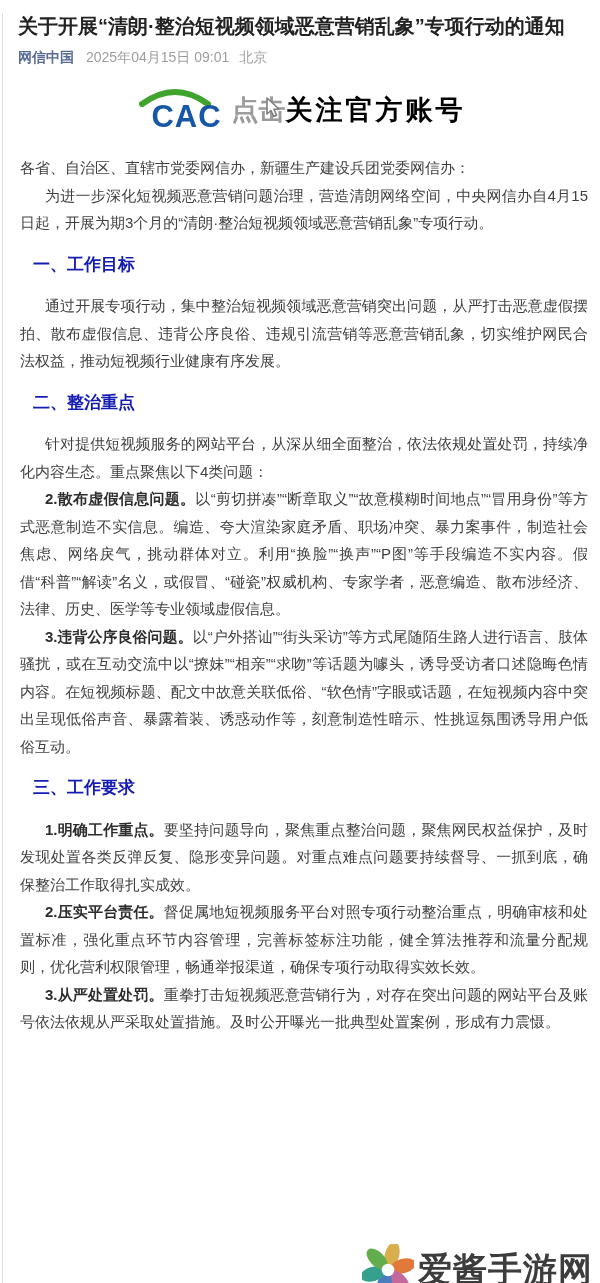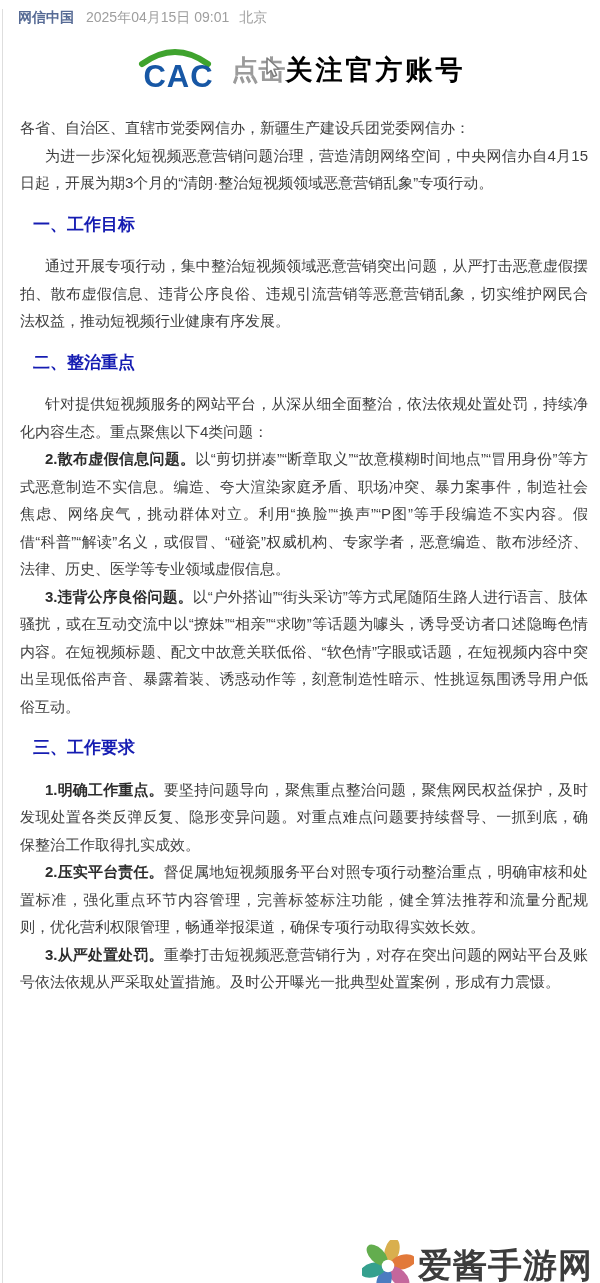--- a/index.html
+++ b/index.html
@@ -11,21 +11,21 @@
   
   .title { margin:13px 18px 0 18px; font-size:20px; line-height:27px; font-weight:bold; color:#222; }
   .meta { margin:9px 18px 0 18px; font-size:14px; }
   .meta .source { color:#576b95; font-weight:bold; margin-right:12px; cursor:pointer;margin-top:26px; }
   .meta .date { color:#9e9e9e; margin-right:10px; }
   .meta .loc { color:#9e9e9e; }
 
   
   .banner { margin-top:20px; height:46px; display:flex; align-items:center; justify-content:center; gap:17px; cursor:pointer; }
   .cac-logo { position:relative; width:80px; height:44px; flex:0 0 auto; }
-  .cac-text { position:absolute; left:4px; bottom:0; width:100%; text-align:center;
+  .cac-text { position:absolute; left:12px; bottom:0; width:100%; text-align:center;
               font-size:31px; line-height:31px; font-weight:bold; letter-spacing:1px; color:#1757a5; }
   .cac-arc { position:absolute; left:0; top:-2px; width:80px; height:22px; }
   .banner-phrase { display:flex; align-items:center; font-weight:bold; font-size:27px; }
   .banner-prefix { position:relative; color:#9b9b9b; }
   .cursor-icon { position:absolute; left:31px; top:3px; }
   .banner-highlight { color:#2a55aa; margin:0 2px; }
   .banner-suffix { color:#000000; letter-spacing:3px; }
 
   
   .article-body { margin:21px 12px 0 20px; font-size:15px; line-height:27.5px;
@@ -39,20 +39,21 @@
   
   .site-logo { position:absolute; right:7px; top:1231px; display:flex; align-items:center; gap:4px; cursor:pointer; }
   .flower-icon { width:52px; height:52px; flex:0 0 auto; }
   .site-name { font-size:34px; font-weight:900; color:#3c3c3c; letter-spacing:1px; }
 </style>
 </head>
 <body>
 
 <div class="page">
 
+  <h1 class="title">关于开展“清朗·整治短视频领域恶意营销乱象”专项行动的通知</h1>
 
   <div class="meta">
     <span class="source">网信中国</span><span class="date">2025年04月15日 09:01</span><span class="loc">北京</span>
   </div>
 
   <div class="banner">
     <div class="cac-logo">
       <svg class="cac-arc" viewBox="0 0 80 22">
         <path d="M7,18 Q40,-6 73,18" fill="none" stroke-width="6" stroke-linecap="round" stroke="#3fa32e"></path>
       </svg>

